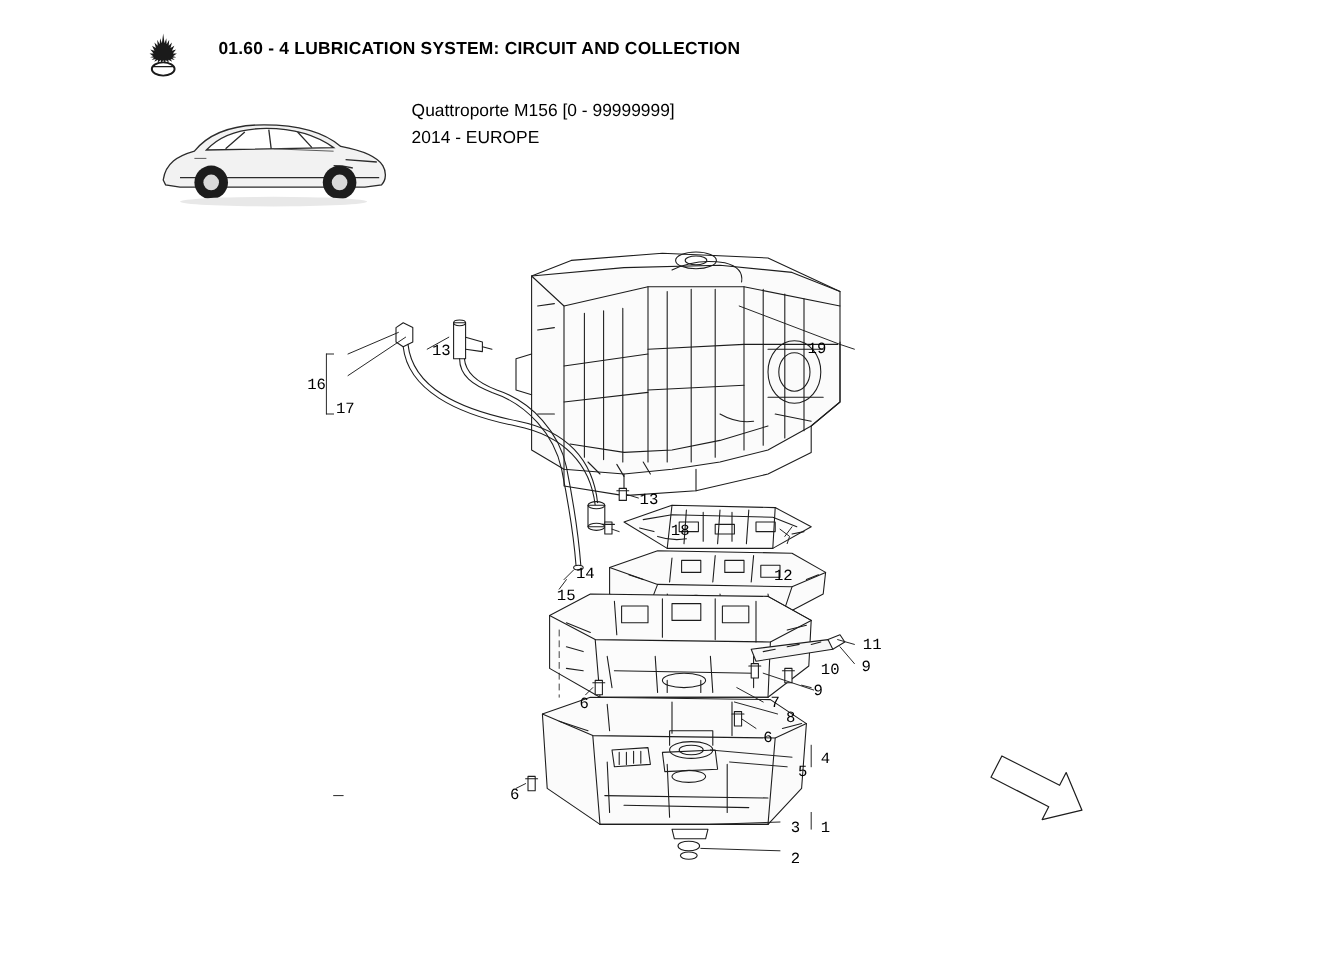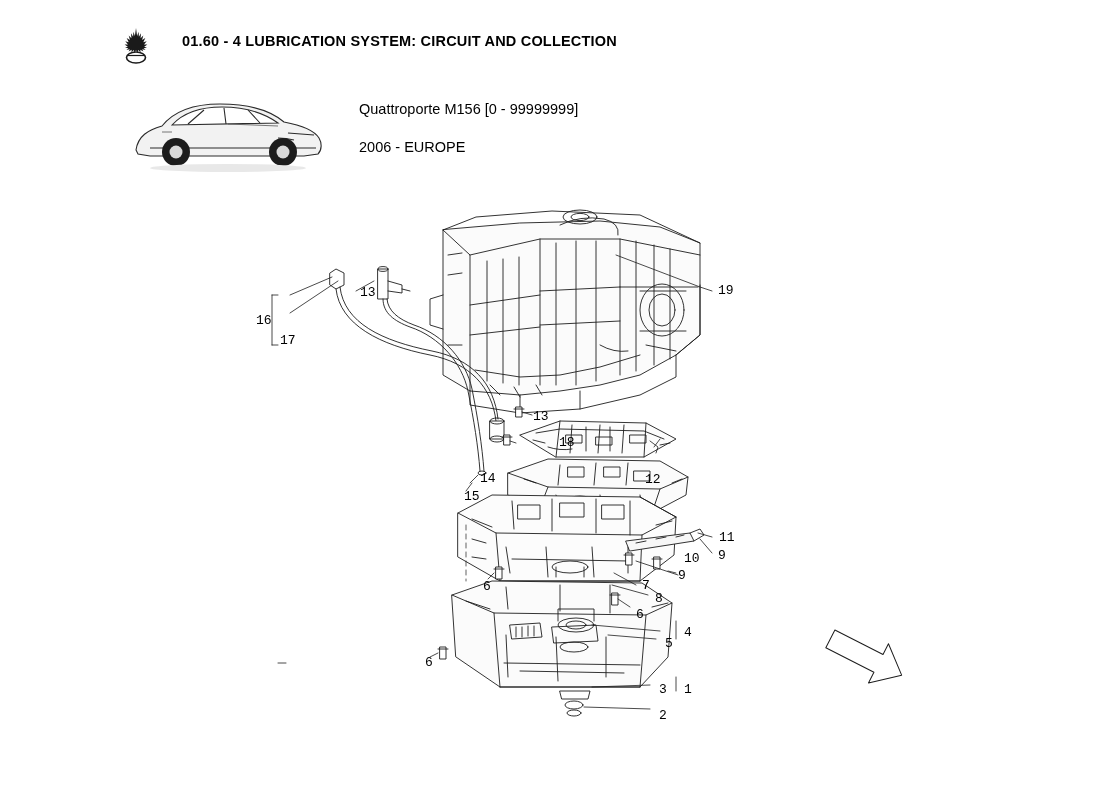--- a/index.html
+++ b/index.html
@@ -49,21 +49,21 @@
   }
 
   .meta {
     position: absolute;
     left: 343px;
     top: 82px;
     font-size: 14.5px;
     line-height: 22px;
     white-space: nowrap;
   }
-  .meta div { margin: 16px; padding: 0; }
+  .meta div { margin: 0; padding: 0; }
 
   
   #diagram {
     position: absolute;
     left: 0;
     top: 195px;
     width: 1100px;
     height: 560px;
   }
   .callout {
@@ -114,21 +114,21 @@
       <g stroke="#555" stroke-width="0.8" fill="none">
         <path d="M100 46 L150 48"></path>
         <path d="M34 54 L44 54"></path>
       </g>
       <ellipse cx="100" cy="90" rx="78" ry="4" fill="#e8e8e8"></ellipse>
     </svg>
   </div>
 
   <div class="meta">
     <div>Quattroporte M156 [0 - 99999999]</div>
-    <div>2006 - EUROPE</div>
+    <div>2014 - EUROPE</div>
   </div>
 
   <div id="diagram">
 
     <svg class="linework" width="1100" height="560" viewBox="0 0 1100 560">
       <g stroke="#1d1d1d" fill="none" stroke-width="0.9" stroke-linejoin="round" stroke-linecap="round">
 
         <g>
           <path d="M443 35 L443 180 L470 196 L520 200 L560 196 L600 190 L640 180 L676 160 L700 140 L700 48 L660 32 L600 26 L520 28 Z" fill="#fbfbfb"></path>
           <path d="M443 35 L476 22 L552 16 L640 20 L700 48"></path>
@@ -328,16 +328,16 @@
     <div class="callout" style="left:684px; top:358px;">10</div>
     <div class="callout" style="left:719px; top:337px;">11</div>
     <div class="callout" style="left:645px; top:250px;margin-top:29px;">12</div>
     <div class="callout" style="left:360px; top:92px;">13</div>
     <div class="callout" style="left:533px; top:216px;">13</div>
     <div class="callout" style="left:480px; top:278px;">14</div>
     <div class="callout" style="left:464px; top:296px;">15</div>
     <div class="callout" style="left:256px; top:120px;">16</div>
     <div class="callout" style="left:280px; top:140px;">17</div>
     <div class="callout" style="left:517px; top:242px;margin-left:42px;">18</div>
-    <div class="callout" style="left:718px; top:90px;">19</div>
+    <div class="callout" style="left:673px; top:90px;">19</div>
 
   </div>
 </div>
 
 </body></html>

